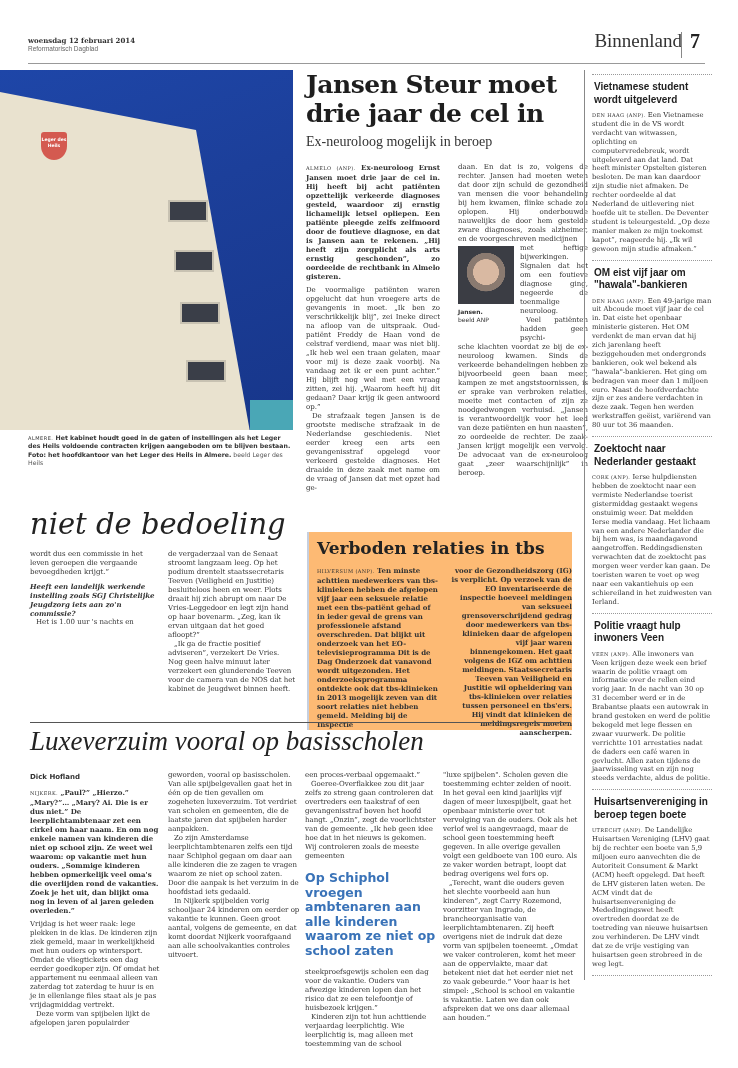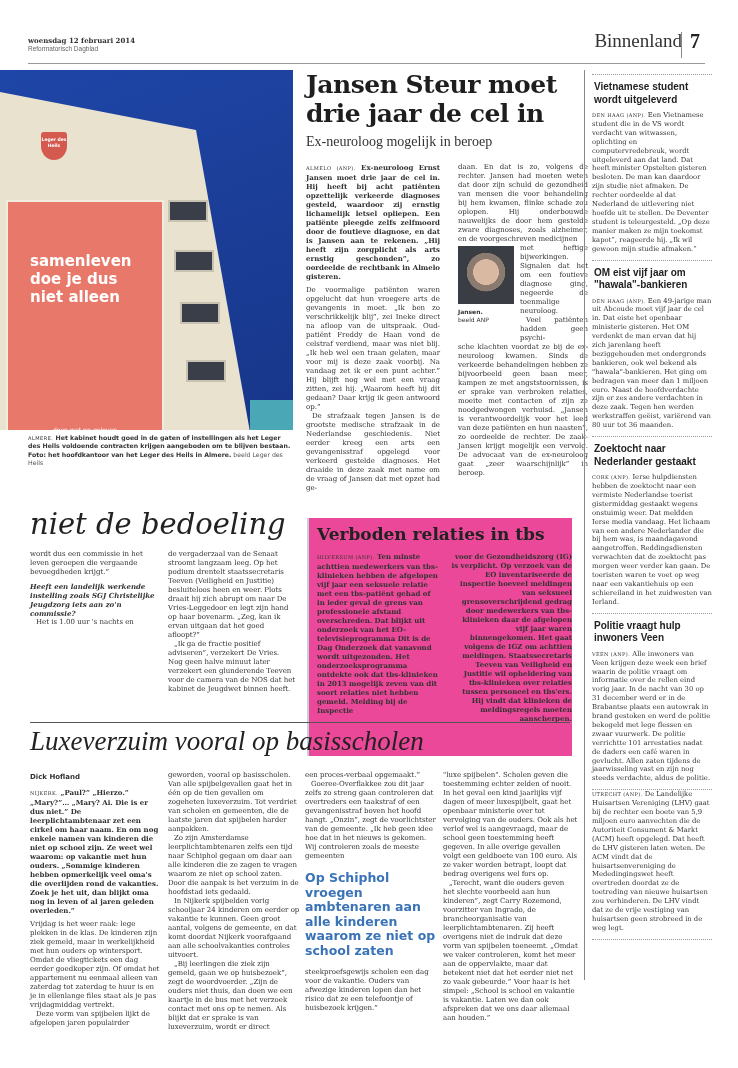--- a/index.html
+++ b/index.html
@@ -64,21 +64,21 @@
   .side h3 { font-size: 10px; line-height: 12.5px; font-weight: bold; color: #222; margin: 6px 0 5px 2px; font-family: Liberation Sans, sans-serif; }
   .side .col { text-align: left; font-size: 6.8px; line-height: 8.9px; }
 
   
   .nietdb { left: 30px; top: 507px; font-size: 29px; font-style: italic; font-family: "DejaVu Serif", serif; color: #222; }
   .ndb-col1 { left: 30px; top: 550px; width: 128px; text-align: left; }
   .ndb-col2 { left: 168px; top: 550px; width: 128px; text-align: left; }
   .q { font-weight: bold; font-style: italic; }
 
   
-  .tbs { left: 307px; top: 518px; width: 265px; height: 238px; background: #ec4899; border-left: 2px solid #c6cfdf; }
+  .tbs { left: 307px; top: 532px; width: 265px; height: 198px; background: #fdba74; border-left: 2px solid #c6cfdf; }
   .tbs h2 { position: absolute; left: 8px; top: 6px; font-size: 17px; font-weight: bold; color: #222; font-family: "DejaVu Serif", serif; }
   .tbs-col1 { left: 8px; top: 34px; width: 122px; font-weight: bold; text-align: left; }
   .tbs-col2 { left: 141px; top: 34px; width: 122px; font-weight: bold; text-align: right; }
 
   .lux-rule { left: 30px; top: 722px; width: 540px; height: 1px; background: #555; }
   .lux-title { left: 30px; top: 726px; font-size: 27px; font-style: italic; font-family: Liberation Serif, serif; color: #222; }
   .byline { left: 30px; top: 773px; font-size: 7px; font-weight: bold; font-family: "DejaVu Sans", sans-serif; color: #333; }
   .lux-col1 { left: 30px; top: 788px; width: 130px; text-align: left; }
   .lux-col2 { left: 168px; top: 771px; width: 132px; text-align: left; }
   .lux-col3 { left: 305px; top: 771px; width: 132px; text-align: left; }
@@ -91,29 +91,20 @@
 <div class="abs mast-date">woensdag 12 februari 2014</div>
 <div class="abs mast-paper">Reformatorisch Dagblad</div>
 <div class="abs mast-section">Binnenland</div>
 <div class="abs mast-divider"></div>
 <div class="abs mast-page">7</div>
 <div class="abs mast-rule"></div>
 
 <div class="abs photo">
   <div class="building">
     <div class="shield top">Leger des Heils</div>
-    <div class="banner">
-      <div class="banner-text">
-        <div>samenleven</div>
-        <div>doe je dus</div>
-        <div>niet alleen</div>
-      </div>
-
-      <div class="banner-slogan">doen wat we geloven</div>
-    </div>
     <div class="window" style="left:168px;top:108px;"></div>
     <div class="window" style="left:174px;top:158px;"></div>
     <div class="window" style="left:180px;top:210px;"></div>
     <div class="window" style="left:186px;top:268px;"></div>
   </div>
   <div class="teal"></div>
 </div>
 <div class="abs caption">
   <span class="place">ALMERE.</span><span> Het kabinet houdt goed in de gaten of instellingen als het Leger des Heils voldoende contracten krijgen aangeboden om te blijven bestaan. Foto: het hoofdkantoor van het Leger des Heils in Almere.</span><span class="credit">  beeld Leger des Heils</span>
 </div>
@@ -152,20 +143,21 @@
   <div class="dotted" style="margin-top:6px;"></div>
   <h3>OM eist vijf jaar om "hawala"-bankieren</h3>
   <p class="col"><span class="place">DEN HAAG (ANP).</span><span> Een 49-jarige man uit Abcoude moet vijf jaar de cel in. Dat eiste het openbaar ministerie gisteren. Het OM verdenkt de man ervan dat hij zich jarenlang heeft beziggehouden met ondergronds bankieren, ook wel bekend als "hawala"-bankieren. Het ging om bedragen van meer dan 1 miljoen euro. Naast de hoofdverdachte zijn er zes andere verdachten in deze zaak. Tegen hen werden werkstraffen geëist, variërend van 80 uur tot 36 maanden.</span></p>
   <div class="dotted" style="margin-top:6px;"></div>
   <h3>Zoektocht naar Nederlander gestaakt</h3>
   <p class="col"><span class="place">CORK (ANP).</span><span> Ierse hulpdiensten hebben de zoektocht naar een vermiste Nederlandse toerist gistermiddag gestaakt wegens onstuimig weer. Dat meldden Ierse media vandaag. Het lichaam van een andere Nederlander die bij hem was, is maandagavond aangetroffen. Reddingsdiensten verwachten dat de zoektocht pas morgen weer verder kan gaan. De toeristen waren te voet op weg naar een vakantiehuis op een schiereiland in het zuidwesten van Ierland.</span></p>
   <div class="dotted" style="margin-top:6px;"></div>
   <h3>Politie vraagt hulp inwoners Veen</h3>
   <p class="col"><span class="place">VEEN (ANP).</span><span> Alle inwoners van Veen krijgen deze week een brief waarin de politie vraagt om informatie over de rellen eind vorig jaar. In de nacht van 30 op 31 december werd er in de Brabantse plaats een autowrak in brand gestoken en werd de politie bekogeld met lege flessen en zwaar vuurwerk. De politie verrichtte 101 arrestaties nadat de daders een café waren in gevlucht. Allen zaten tijdens de jaarwisseling vast en zijn nog steeds verdachte, aldus de politie.</span></p>
   <div class="dotted" style="margin-top:6px;"></div>
+  <h3>Huisartsenvereniging in beroep tegen boete</h3>
   <p class="col"><span class="place">UTRECHT (ANP).</span><span> De Landelijke Huisartsen Vereniging (LHV) gaat bij de rechter een boete van 5,9 miljoen euro aanvechten die de Autoriteit Consument &amp; Markt (ACM) heeft opgelegd. Dat heeft de LHV gisteren laten weten. De ACM vindt dat de huisartsenvereniging de Mededingingswet heeft overtreden doordat ze de toetreding van nieuwe huisartsen zou verhinderen. De LHV vindt dat ze de vrije vestiging van huisartsen geen strobreed in de weg legt.</span></p>
   <div class="dotted" style="margin-top:6px;"></div>
 </div>
 
 <div class="abs nietdb">niet de bedoeling</div>
 <div class="abs col ndb-col1">
   <p>wordt dus een commissie in het leven geroepen die vergaande bevoegdheden krijgt.”</p>
   <p class="gap q">Heeft een landelijk werkende instelling zoals SGJ Christelijke Jeugdzorg iets aan zo'n commissie?</p>
   <p class="indent">Het is 1.00 uur 's nachts en</p>
 </div>
@@ -186,24 +178,24 @@
 
 <div class="abs col lux-col1">
   <p class="lead"><span class="place">NIJKERK.</span><span> „Paul?” „Hierzo.” „Mary?”… „Mary? Ai. Die is er dus niet.” De leerplichtambtenaar zet een cirkel om haar naam. En om nog enkele namen van kinderen die niet op school zijn. Ze weet wel waarom: op vakantie met hun ouders. „Sommige kinderen hebben opmerkelijk veel oma's die overlijden rond de vakanties. Zoek je het uit, dan blijkt oma nog in leven of al jaren geleden overleden.”</span></p>
   <p class="gap">Vrijdag is het weer raak: lege plekken in de klas. De kinderen zijn ziek gemeld, maar in werkelijkheid met hun ouders op wintersport. Omdat de vliegtickets een dag eerder goedkoper zijn. Of omdat het appartement nu eenmaal alleen van zaterdag tot zaterdag te huur is en je in ellenlange files staat als je pas vrijdagmiddag vertrekt.</p>
   <p class="indent">Deze vorm van spijbelen lijkt de afgelopen jaren populairder</p>
 </div>
 <div class="abs col lux-col2">
   <p>geworden, vooral op basisscholen. Van alle spijbelgevallen gaat het in één op de tien gevallen om zogeheten luxeverzuim. Tot verdriet van scholen en gemeenten, die de laatste jaren dat spijbelen harder aanpakken.</p>
   <p class="indent">Zo zijn Amsterdamse leerplichtambtenaren zelfs een tijd naar Schiphol gegaan om daar aan alle kinderen die ze zagen te vragen waarom ze niet op school zaten. Door die aanpak is het verzuim in de hoofdstad iets gedaald.</p>
   <p class="indent">In Nijkerk spijbelden vorig schooljaar 24 kinderen om eerder op vakantie te kunnen. Geen groot aantal, volgens de gemeente, en dat komt doordat Nijkerk voorafgaand aan alle schoolvakanties controles uitvoert.</p>
-  <p class="indent">„Bij leerlingen die ziek zijn gemeld, gaan we op huisbezoek”, zegt de woordvoerder. „Zijn de ouders niet thuis, dan doen we een kaartje in de bus met het verzoek contact met ons op te nemen. Als blijkt dat er sprake is van luxeverzuim, wordt er direct</p>
 </div>
 <div class="abs col lux-col3">
   <p>een proces-verbaal opgemaakt.”</p>
   <p class="indent">Goeree-Overflakkee zou dit jaar zelfs zo streng gaan controleren dat overtreders een taakstraf of een gevangenisstraf boven het hoofd hangt. „Onzin”, zegt de voorlichtster van de gemeente. „Ik heb geen idee hoe dat in het nieuws is gekomen. Wij controleren zoals de meeste gemeenten</p>
   <div class="pull">Op Schiphol vroegen ambtenaren aan alle kinderen waarom ze niet op school zaten</div>
   <p>steekproefsgewijs scholen een dag voor de vakantie. Ouders van afwezige kinderen lopen dan het risico dat ze een telefoontje of huisbezoek krijgen.”</p>
+  <p class="indent">Kinderen zijn tot hun achttiende verjaardag leerplichtig. Wie leerplichtig is, mag alleen met toestemming van de school</p>
 </div>
 <div class="abs col lux-col4">
   <p>"luxe spijbelen". Scholen geven die toestemming echter zelden of nooit. In het geval een kind jaarlijks vijf dagen of meer luxespijbelt, gaat het openbaar ministerie over tot vervolging van de ouders. Ook als het verlof wel is aangevraagd, maar de school geen toestemming heeft gegeven. In alle overige gevallen volgt een geldboete van 100 euro. Als ze vaker worden betrapt, loopt dat bedrag overigens wel fors op.</p>
   <p class="indent">„Terecht, want die ouders geven het slechte voorbeeld aan hun kinderen”, zegt Carry Rozemond, voorzitter van Ingrado, de brancheorganisatie van leerplichtambtenaren. Zij heeft overigens niet de indruk dat deze vorm van spijbelen toeneemt. „Omdat we vaker controleren, komt het meer aan de oppervlakte, maar dat betekent niet dat het eerder niet net zo vaak gebeurde.” Voor haar is het simpel: „School is school en vakantie is vakantie. Laten we dan ook afspreken dat we ons daar allemaal aan houden.”</p>
 </div>
 
 </body></html>

